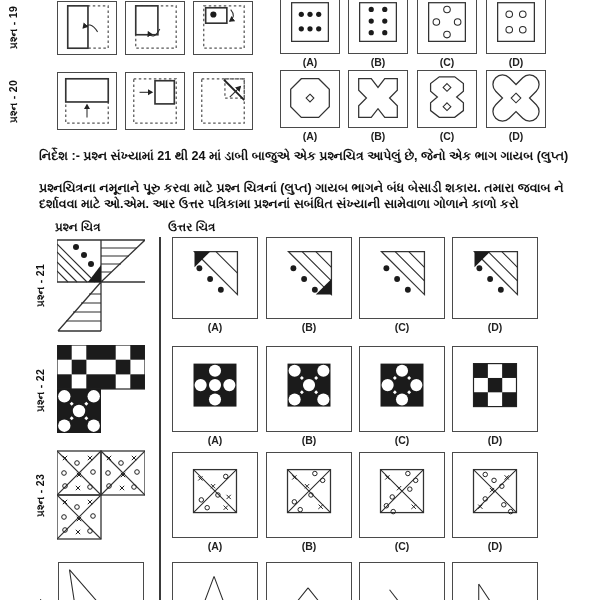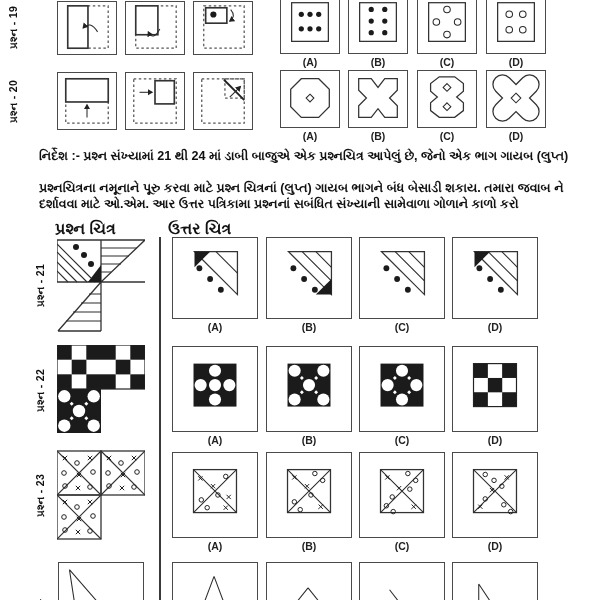--- a/index.html
+++ b/index.html
@@ -6,21 +6,21 @@
   #page{position:relative;width:600px;height:600px;background:#fff;overflow:hidden;
         font-family:"Liberation Sans","DejaVu Sans",sans-serif;color:#111;}
   .abs{position:absolute;box-sizing:border-box;}
   .box{position:absolute;box-sizing:border-box;border:1.6px solid #4a4a4a;background:#fff;}
   .box svg{display:block;width:100%;height:100%;}
   .vlabel{position:absolute;display:flex;align-items:center;justify-content:center;}
   .vlabel span{transform:rotate(-90deg);white-space:nowrap;font-weight:bold;font-size:10.5px;color:#111;letter-spacing:.3px;}
   .optlabel{position:absolute;width:60px;text-align:center;font-size:10.5px;font-weight:bold;color:#222;}
   .optlabel.w86{width:86px;}
   .iline{position:absolute;left:14px;width:576px;font-size:12.6px;font-weight:bold;line-height:15px;white-space:nowrap;padding-left:25px;}
-  .colhead{position:absolute;font-size:16px;font-weight:bold;}
+  .colhead{position:absolute;font-size:12px;font-weight:bold;}
   .divider{position:absolute;left:159px;top:237px;width:1.6px;height:363px;background:#3a3a3a;}
   .stk{stroke:#333;stroke-width:1.3;fill:none;}
   .dash{stroke:#555;stroke-width:1.3;fill:none;stroke-dasharray:2.6 2.6;}
   .solidr{stroke:#333;stroke-width:1.7;fill:#fff;}
   .thin{stroke:#2c2c2c;stroke-width:1.1;fill:none;}
   .blk{fill:#1b1b1b;stroke:none;}
 </style>
 </head>
 <body>
 

